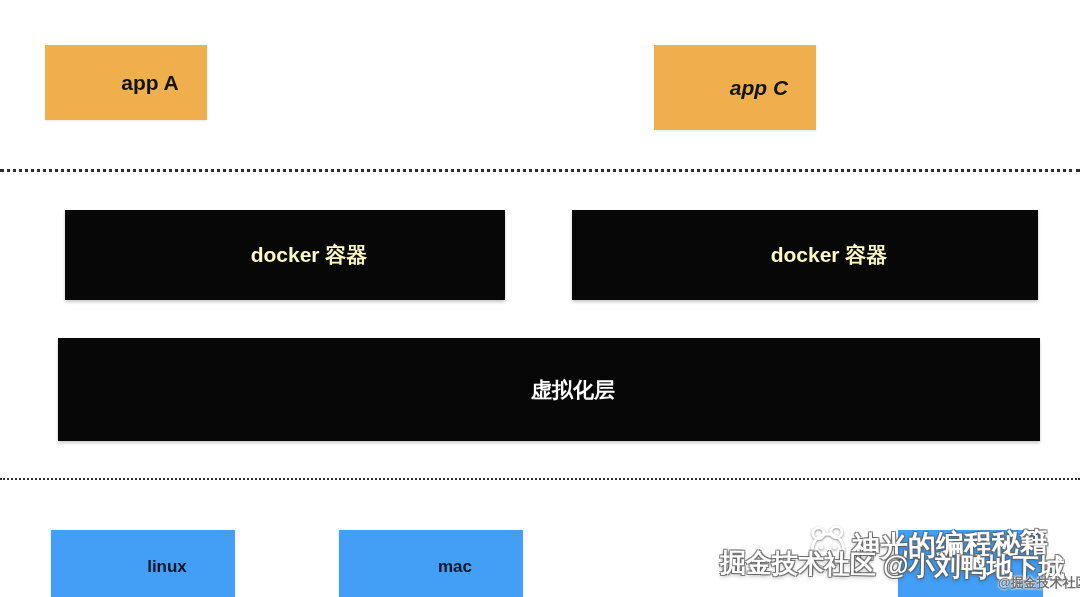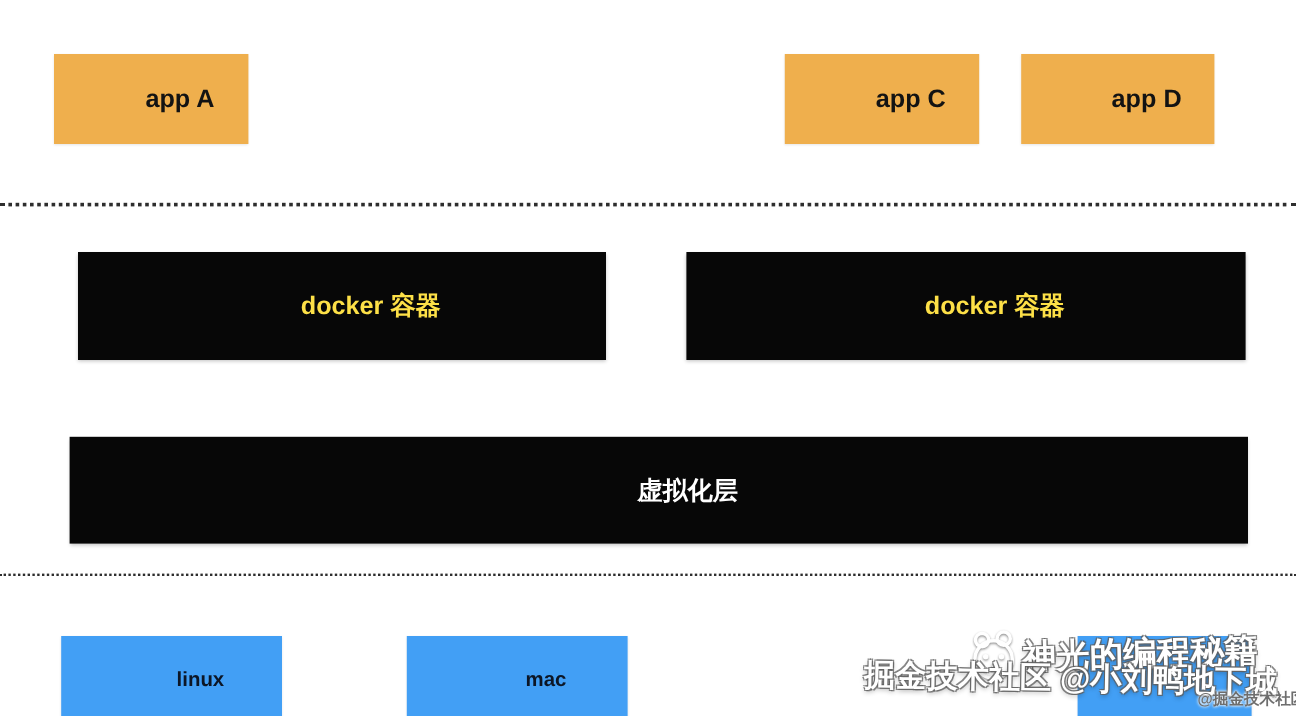--- a/index.html
+++ b/index.html
@@ -25,21 +25,21 @@
     padding-left: 48px;
   }
   .app-box {
     background: #efaf4d;
     color: #131313;
     font-size: 21px;
     box-shadow: 0 1px 2px rgba(0,0,0,0.10);
   }
   .docker-box {
     background: #070707;
-    color: #fde047;
+    color: #fef9c3;
     font-size: 21px;
     box-shadow: 0 2px 3px rgba(0,0,0,0.22);
   }
   .virt-box {
     background: #070707;
     color: #ffffff;
     font-size: 21px;
     box-shadow: 0 2px 3px rgba(0,0,0,0.22);
   }
   .os-box {
@@ -104,29 +104,28 @@
     pointer-events: none;
     filter: drop-shadow(0 1px 1px rgba(0,0,0,0.45));
   }
 </style>
 </head>
 <body>
 
 <div class="canvas">
 
   <div class="box app-box" style="left:45px; top:45px; width:162px; height:75px;">app A</div>
-  <div class="box app-box" style="left:654px; top:45px; width:162px; height:75px;">app C</div>
-  <div class="box app-box" style="left:851px; top:45px; width:161px; height:75px;">app D</div>
+  <div class="box app-box" style="left:654px; top:45px; width:162px; height:85px;font-style:italic;">app C</div>
 
   <div class="divider divider-top" style="top:169px;"></div>
 
   <div class="box docker-box" style="left:65px; top:210px; width:440px; height:90px;">docker 容器</div>
   <div class="box docker-box" style="left:572px; top:210px; width:466px; height:90px;">docker 容器</div>
 
-  <div class="box virt-box" style="left:58px; top:364px; width:982px; height:89px;">虚拟化层</div>
+  <div class="box virt-box" style="left:58px; top:338px; width:982px; height:103px;">虚拟化层</div>
 
   <div class="divider divider-bottom" style="top:478px;"></div>
 
   <div class="box os-box" style="left:51px; top:494px; width:184px; height:74px;">linux</div>
   <div class="box os-box" style="left:339px; top:494px; width:184px; height:74px;text-align:right;">mac</div>
   <div class="box os-box" style="left:898px; top:494px; width:145px; height:74px;"></div>
 
   <svg class="wm-icon" viewBox="0 0 40 36">
     <g fill="none" stroke="#ffffff" stroke-width="2.4">
       <circle cx="12" cy="7.5" r="4.6"></circle>

